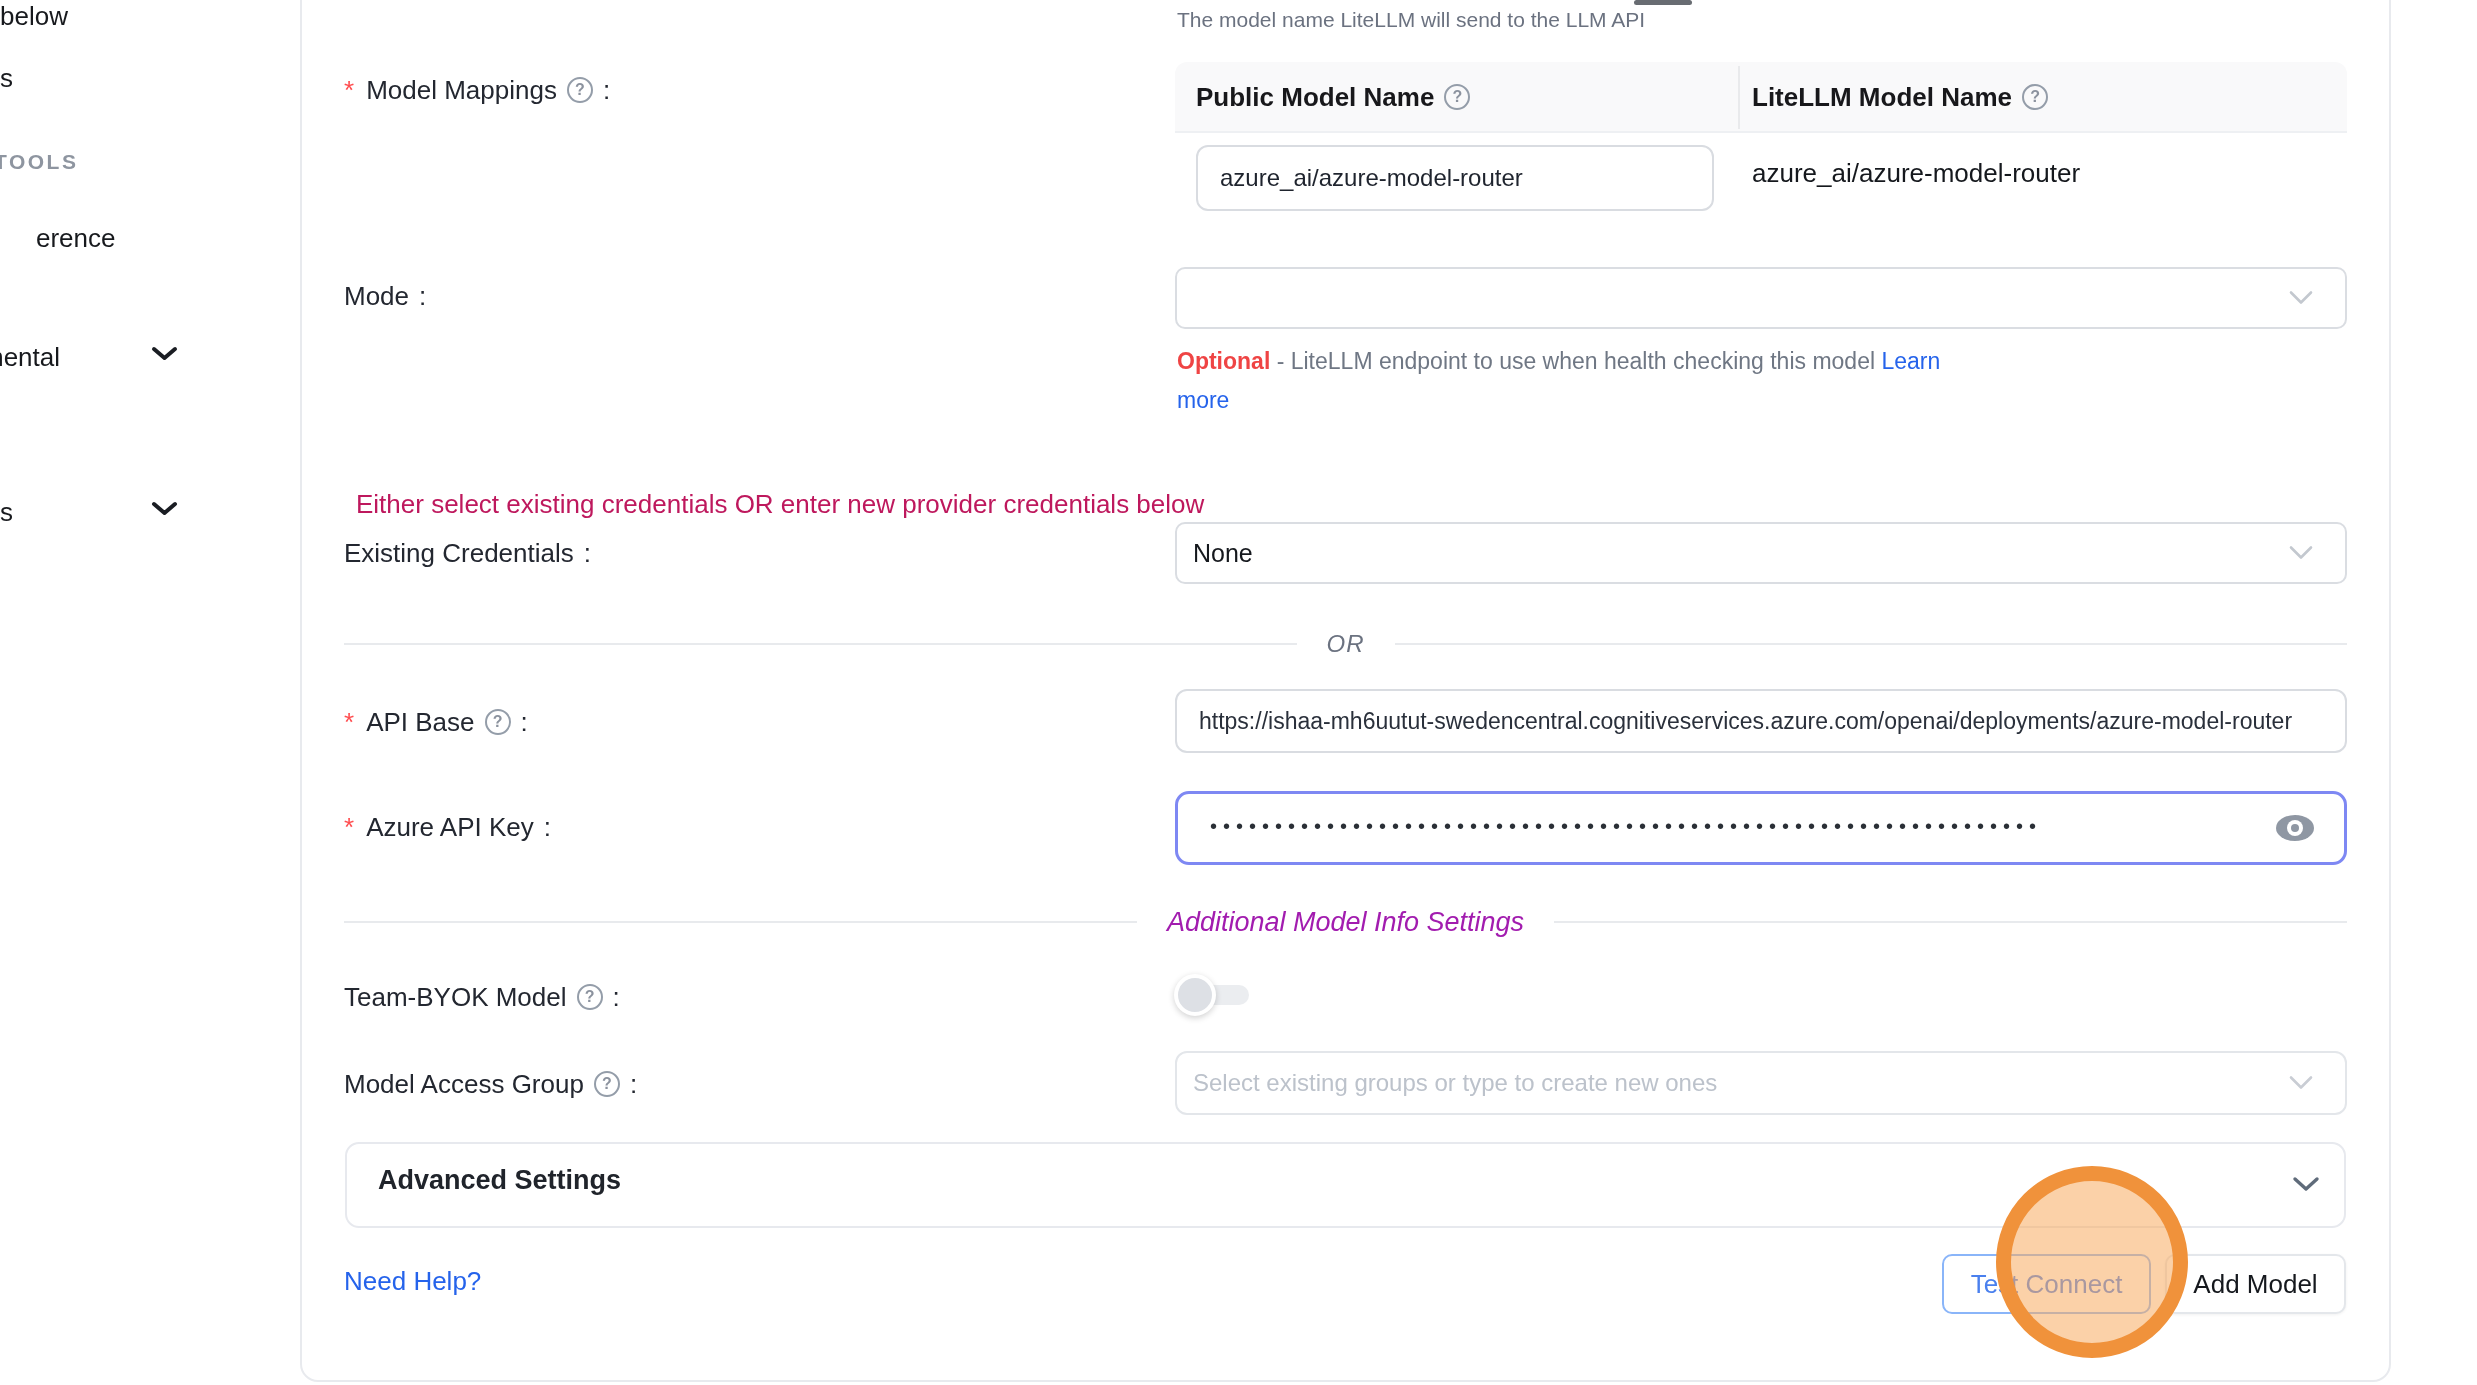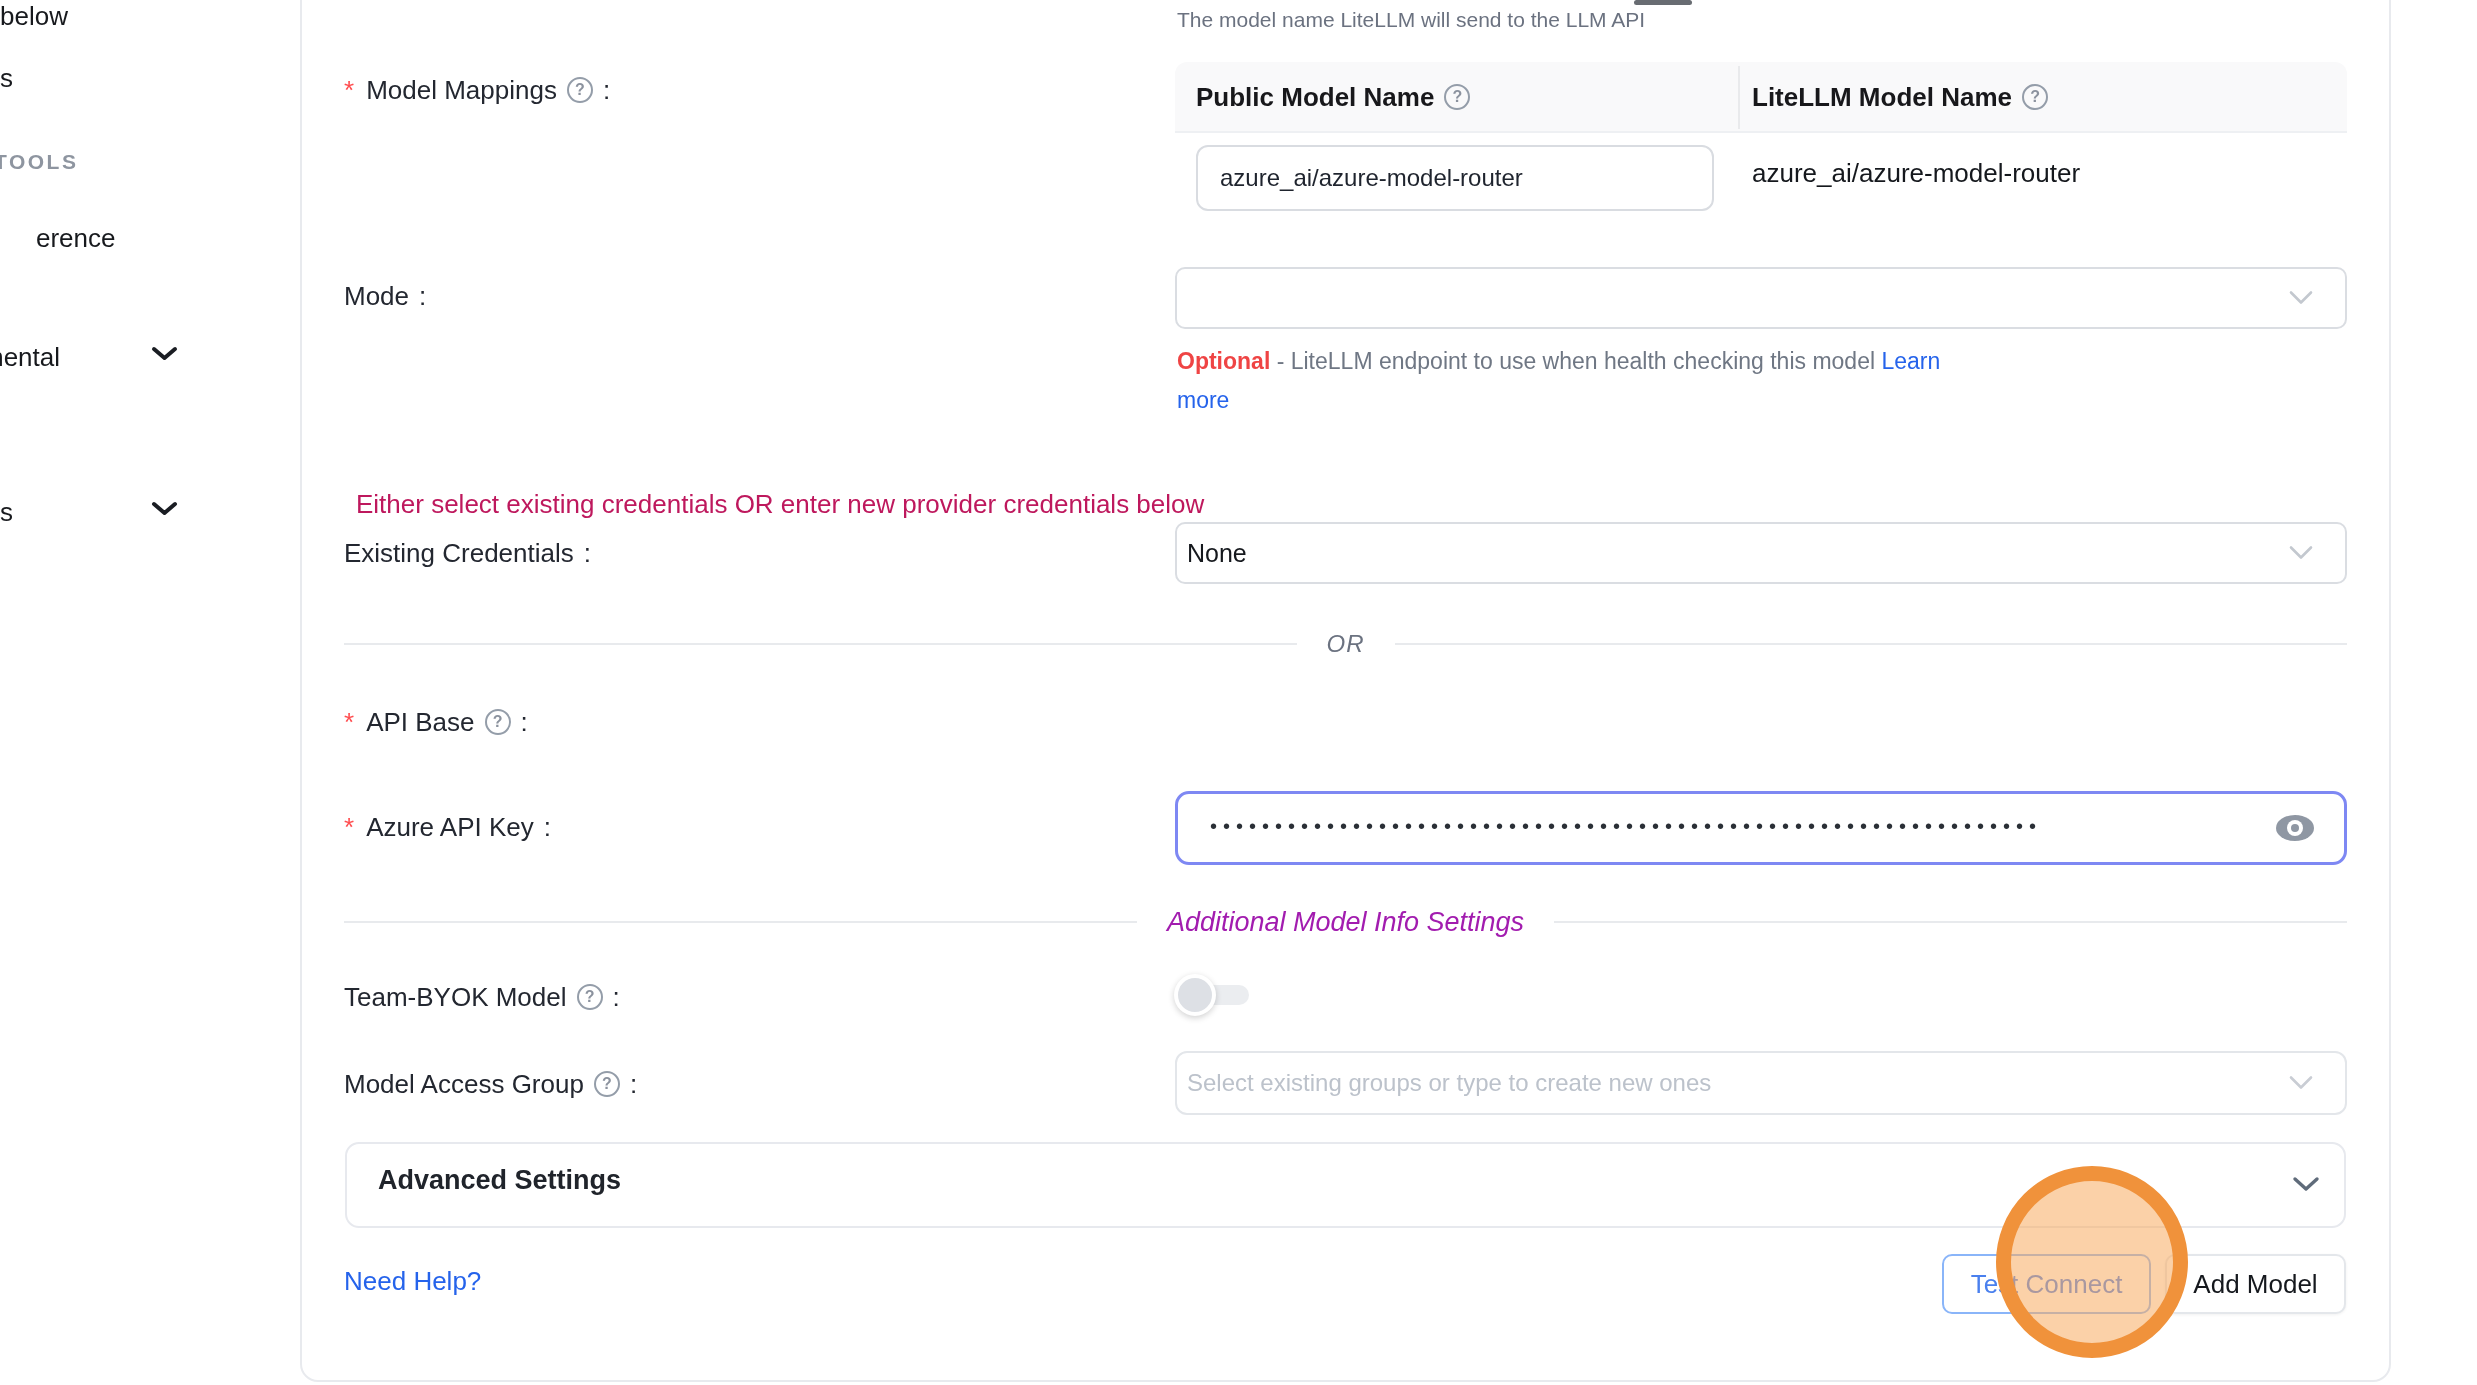--- a/index.html
+++ b/index.html
@@ -35,21 +35,21 @@
     width:26px; height:26px; border:2px solid #949da9; border-radius:50%;
     display:inline-flex; align-items:center; justify-content:center;
     color:#8b929e; font-size:16px; font-weight:700; flex:0 0 auto; background:transparent;
   }
   .qicon::before { content:"?"; }
   .muted-sm { position:absolute; font-size:21px; color:#6b7280; white-space:pre-wrap; }
   
   .ctl {
     position:absolute; left:1175px; width:1172px; background:#fff;
     border:2px solid #dadde2; border-radius:10px;
-    display:flex; align-items:center; padding:0 70px 0 10px;
+    display:flex; align-items:center; padding:0 70px 0 16px;
     font-size:25px; color:#15181d; overflow:hidden; white-space:nowrap;
   }
   .ctl .chev { position:absolute; right:32px; top:50%; transform:translateY(-50%); }
   .placeholder { color:#bcc2cb; font-size:24px; }
   .tinput {
     position:absolute; background:#fff; border:2px solid #d9dce1; border-radius:12px;
     display:flex; align-items:center; padding:0 22px; font-size:24px; color:#1f242e;
     overflow:hidden; white-space:nowrap;
   }
   
@@ -197,20 +197,23 @@
     <div class="dtext or-text">OR</div>
     <div class="line"></div>
   </div>
 
   <div class="flabel" style="top:702px;">
     <span class="req">*</span>
     <span>API Base</span>
     <span class="qicon"></span>
     <span class="colon">:</span>
   </div>
+  <div class="tinput" style="left:1175px; top:689px; width:1172px; height:64px; font-size:23px; color:#2a303b; padding-right:4px;">
+    <span>https://ishaa-mh6uutut-swedencentral.cognitiveservices.azure.com/openai/deployments/azure-model-router</span>
+  </div>
 
   <div class="flabel" style="top:807px;">
     <span class="req">*</span>
     <span>Azure API Key</span>
     <span class="colon">:</span>
   </div>
   <div class="tinput" style="left:1175px; top:791px; width:1172px; height:74px; border:3px solid #7e88f3; border-radius:14px; padding:0 70px 0 32px;">
     <span class="dots">••••••••••••••••••••••••••••••••••••••••••••••••••••••••••••••••</span>
     <svg style="position:absolute; right:28px; top:50%; transform:translateY(-50%);" width="42" height="32" viewBox="0 0 42 32">
       <ellipse cx="21" cy="16" rx="19" ry="13" fill="#8f97a3"></ellipse>

